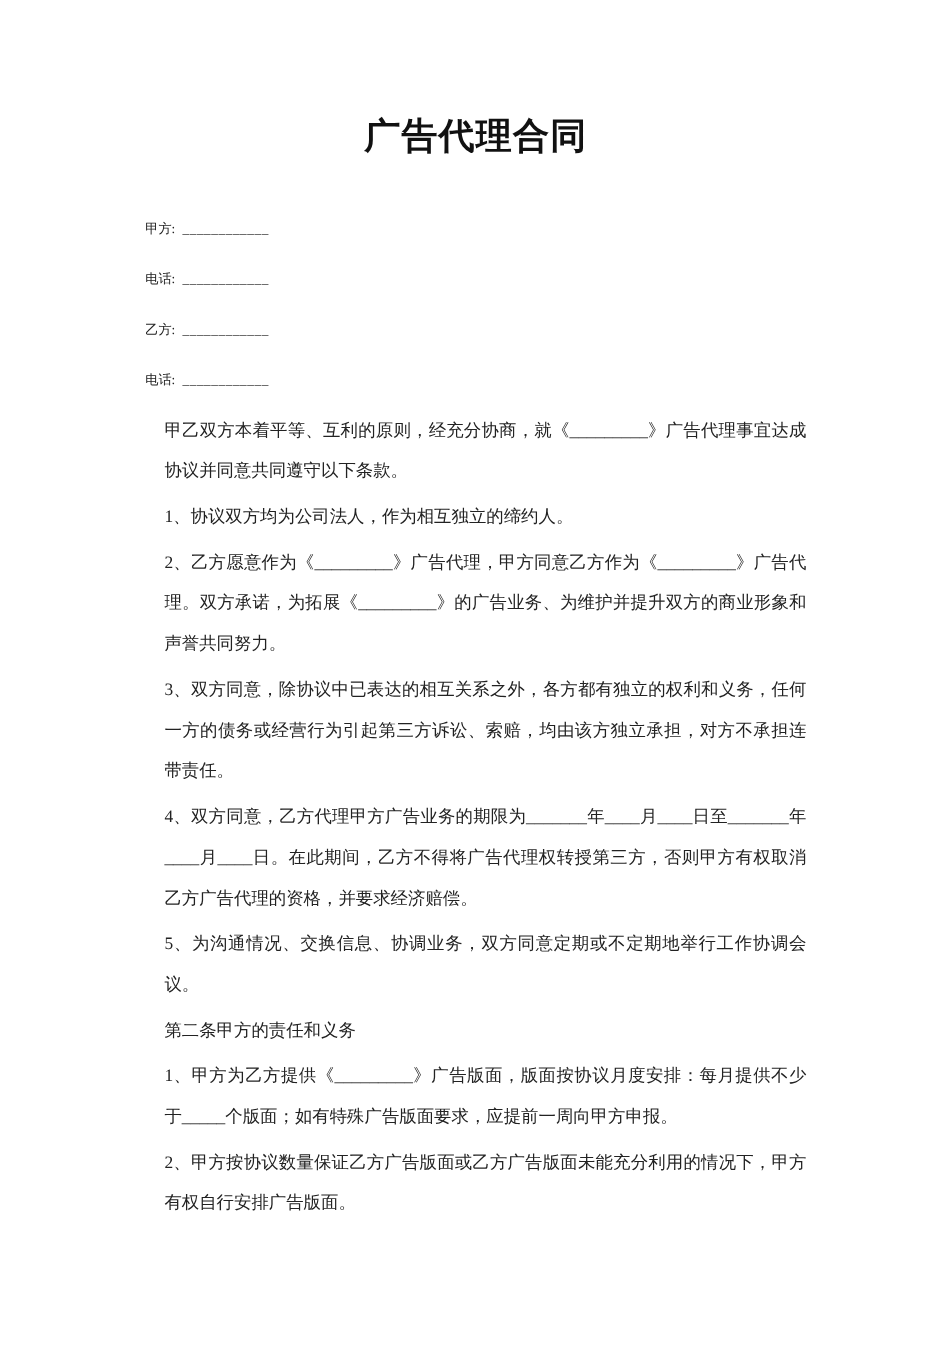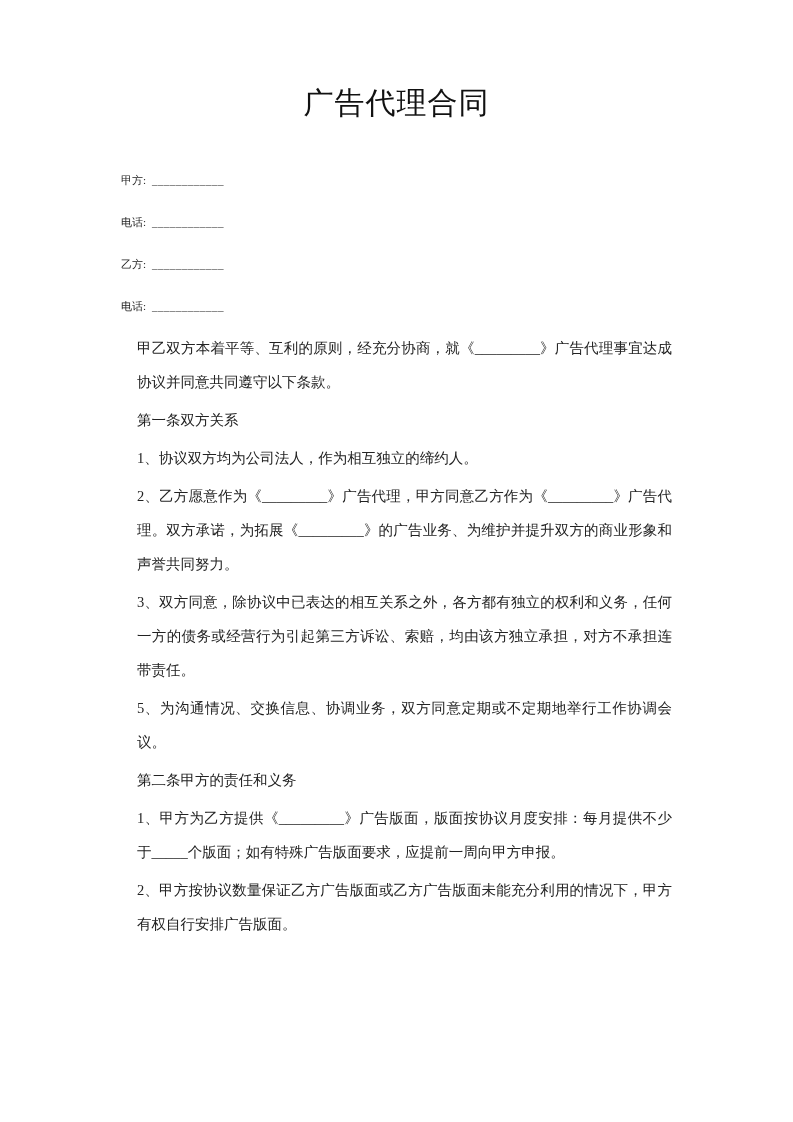--- a/index.html
+++ b/index.html
@@ -13,25 +13,25 @@
     height: 1122px;
     margin: 0 auto;
     background: #ffffff;
     box-sizing: border-box;
     padding: 0 121px;
     overflow: hidden;
     font-family: "Liberation Serif", "DejaVu Serif", serif;
     color: #222222;
   }
   .title {
-    margin: 0;
+    margin: 11px;
     padding-top: 81px;
     font-size: 30px;
     line-height: 44px;
-    font-weight: normal;
+    font-weight: bold;
     text-align: center;
     color: #111111;
     letter-spacing: 1px;
   }
   .party-block {
     margin-top: 38px;
     margin-bottom: 8px;
   }
   .party-line {
     margin: 0 0 8px 0;
@@ -61,22 +61,22 @@
   <h1 class="title">广告代理合同</h1>
 
   <div class="party-block">
     <p class="party-line"><span>甲方:</span><span class="blank">____________</span></p>
     <p class="party-line"><span>电话:</span><span class="blank">____________</span></p>
     <p class="party-line"><span>乙方:</span><span class="blank">____________</span></p>
     <p class="party-line"><span>电话:</span><span class="blank">____________</span></p>
   </div>
 
   <p class="para">甲乙双方本着平等、互利的原则，经充分协商，就《_________》广告代理事宜达成协议并同意共同遵守以下条款。</p>
-  <p class="para">第一条双方关系</p>
   <p class="para">1、协议双方均为公司法人，作为相互独立的缔约人。</p>
   <p class="para">2、乙方愿意作为《_________》广告代理，甲方同意乙方作为《_________》广告代理。双方承诺，为拓展《_________》的广告业务、为维护并提升双方的商业形象和声誉共同努力。</p>
   <p class="para">3、双方同意，除协议中已表达的相互关系之外，各方都有独立的权利和义务，任何一方的债务或经营行为引起第三方诉讼、索赔，均由该方独立承担，对方不承担连带责任。</p>
+  <p class="para">4、双方同意，乙方代理甲方广告业务的期限为_______年____月____日至_______年____月____日。在此期间，乙方不得将广告代理权转授第三方，否则甲方有权取消乙方广告代理的资格，并要求经济赔偿。</p>
   <p class="para">5、为沟通情况、交换信息、协调业务，双方同意定期或不定期地举行工作协调会议。</p>
   <p class="para">第二条甲方的责任和义务</p>
   <p class="para">1、甲方为乙方提供《_________》广告版面，版面按协议月度安排：每月提供不少于_____个版面；如有特殊广告版面要求，应提前一周向甲方申报。</p>
   <p class="para">2、甲方按协议数量保证乙方广告版面或乙方广告版面未能充分利用的情况下，甲方有权自行安排广告版面。</p>
 
 </div>
 
 </body></html>

